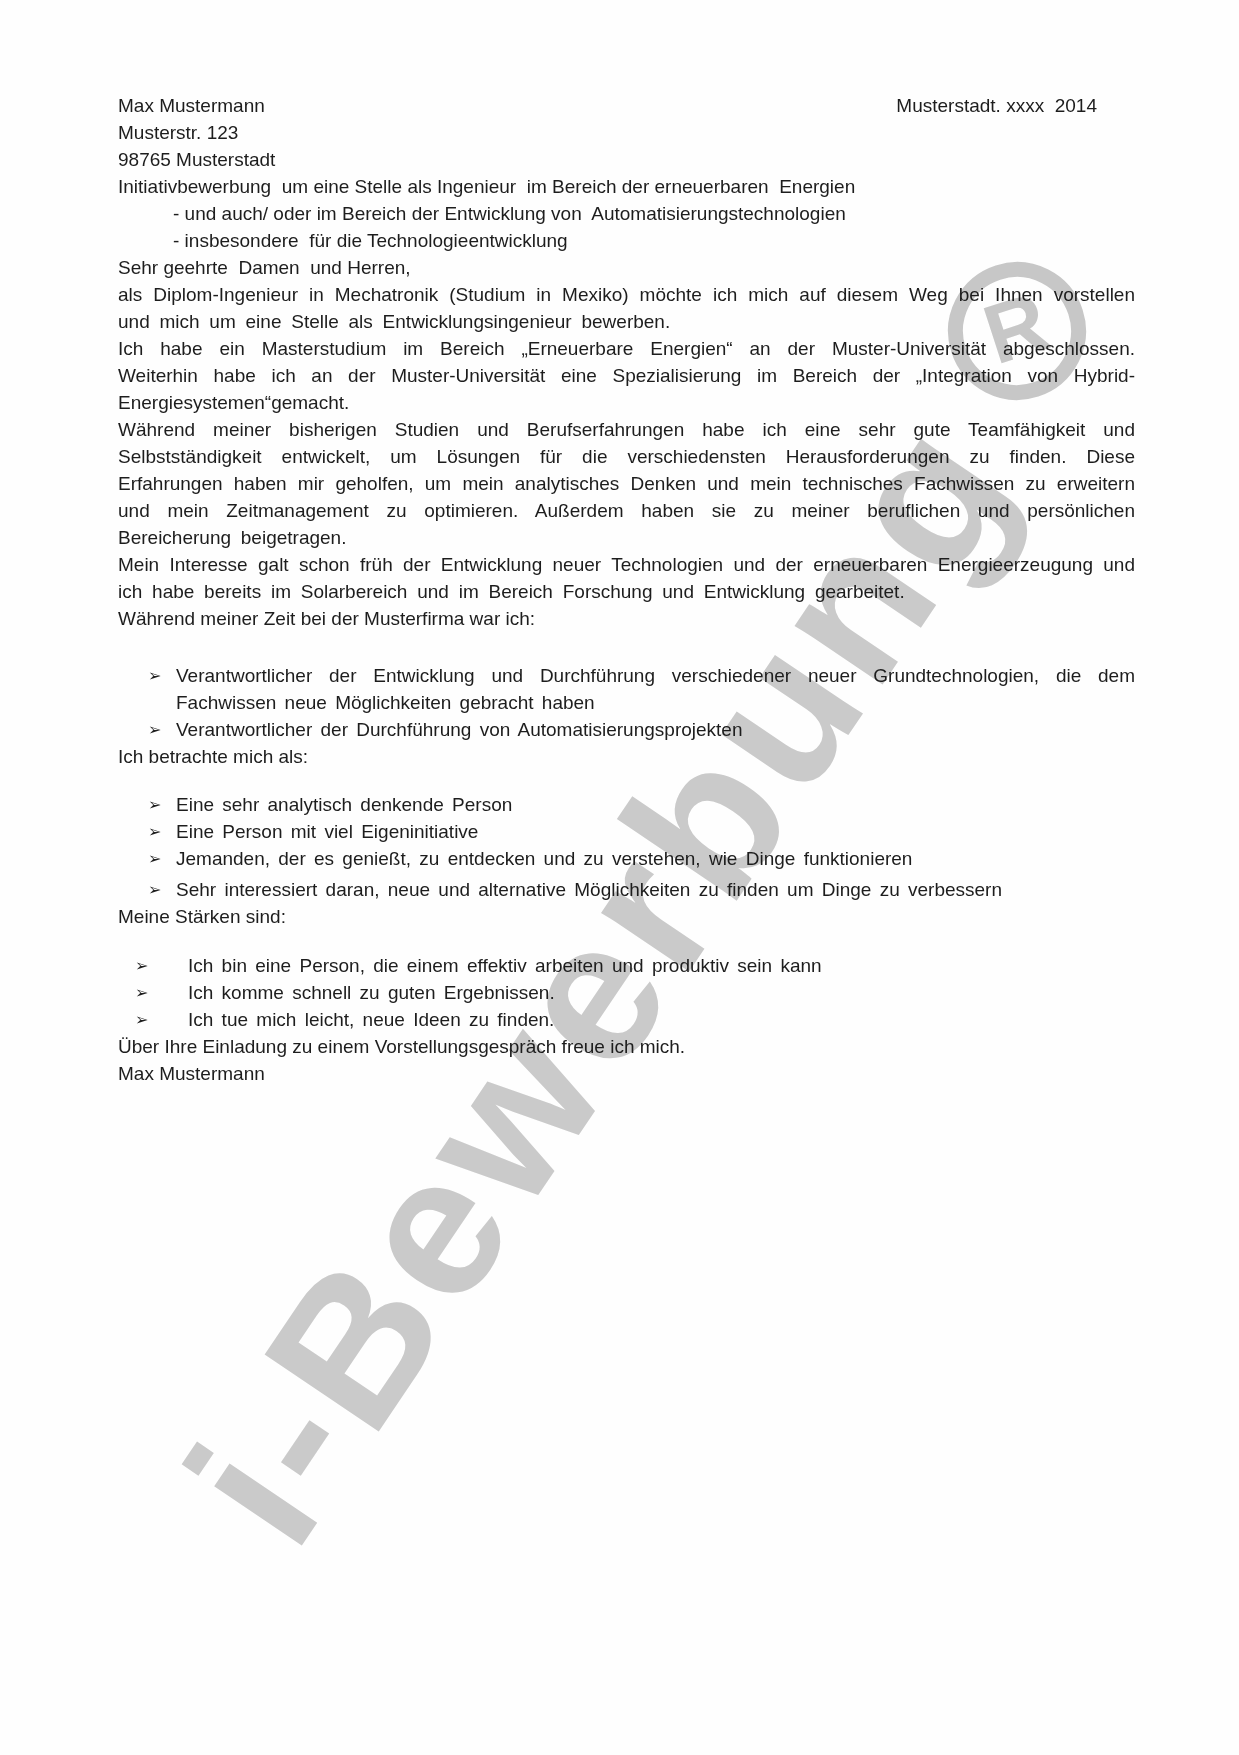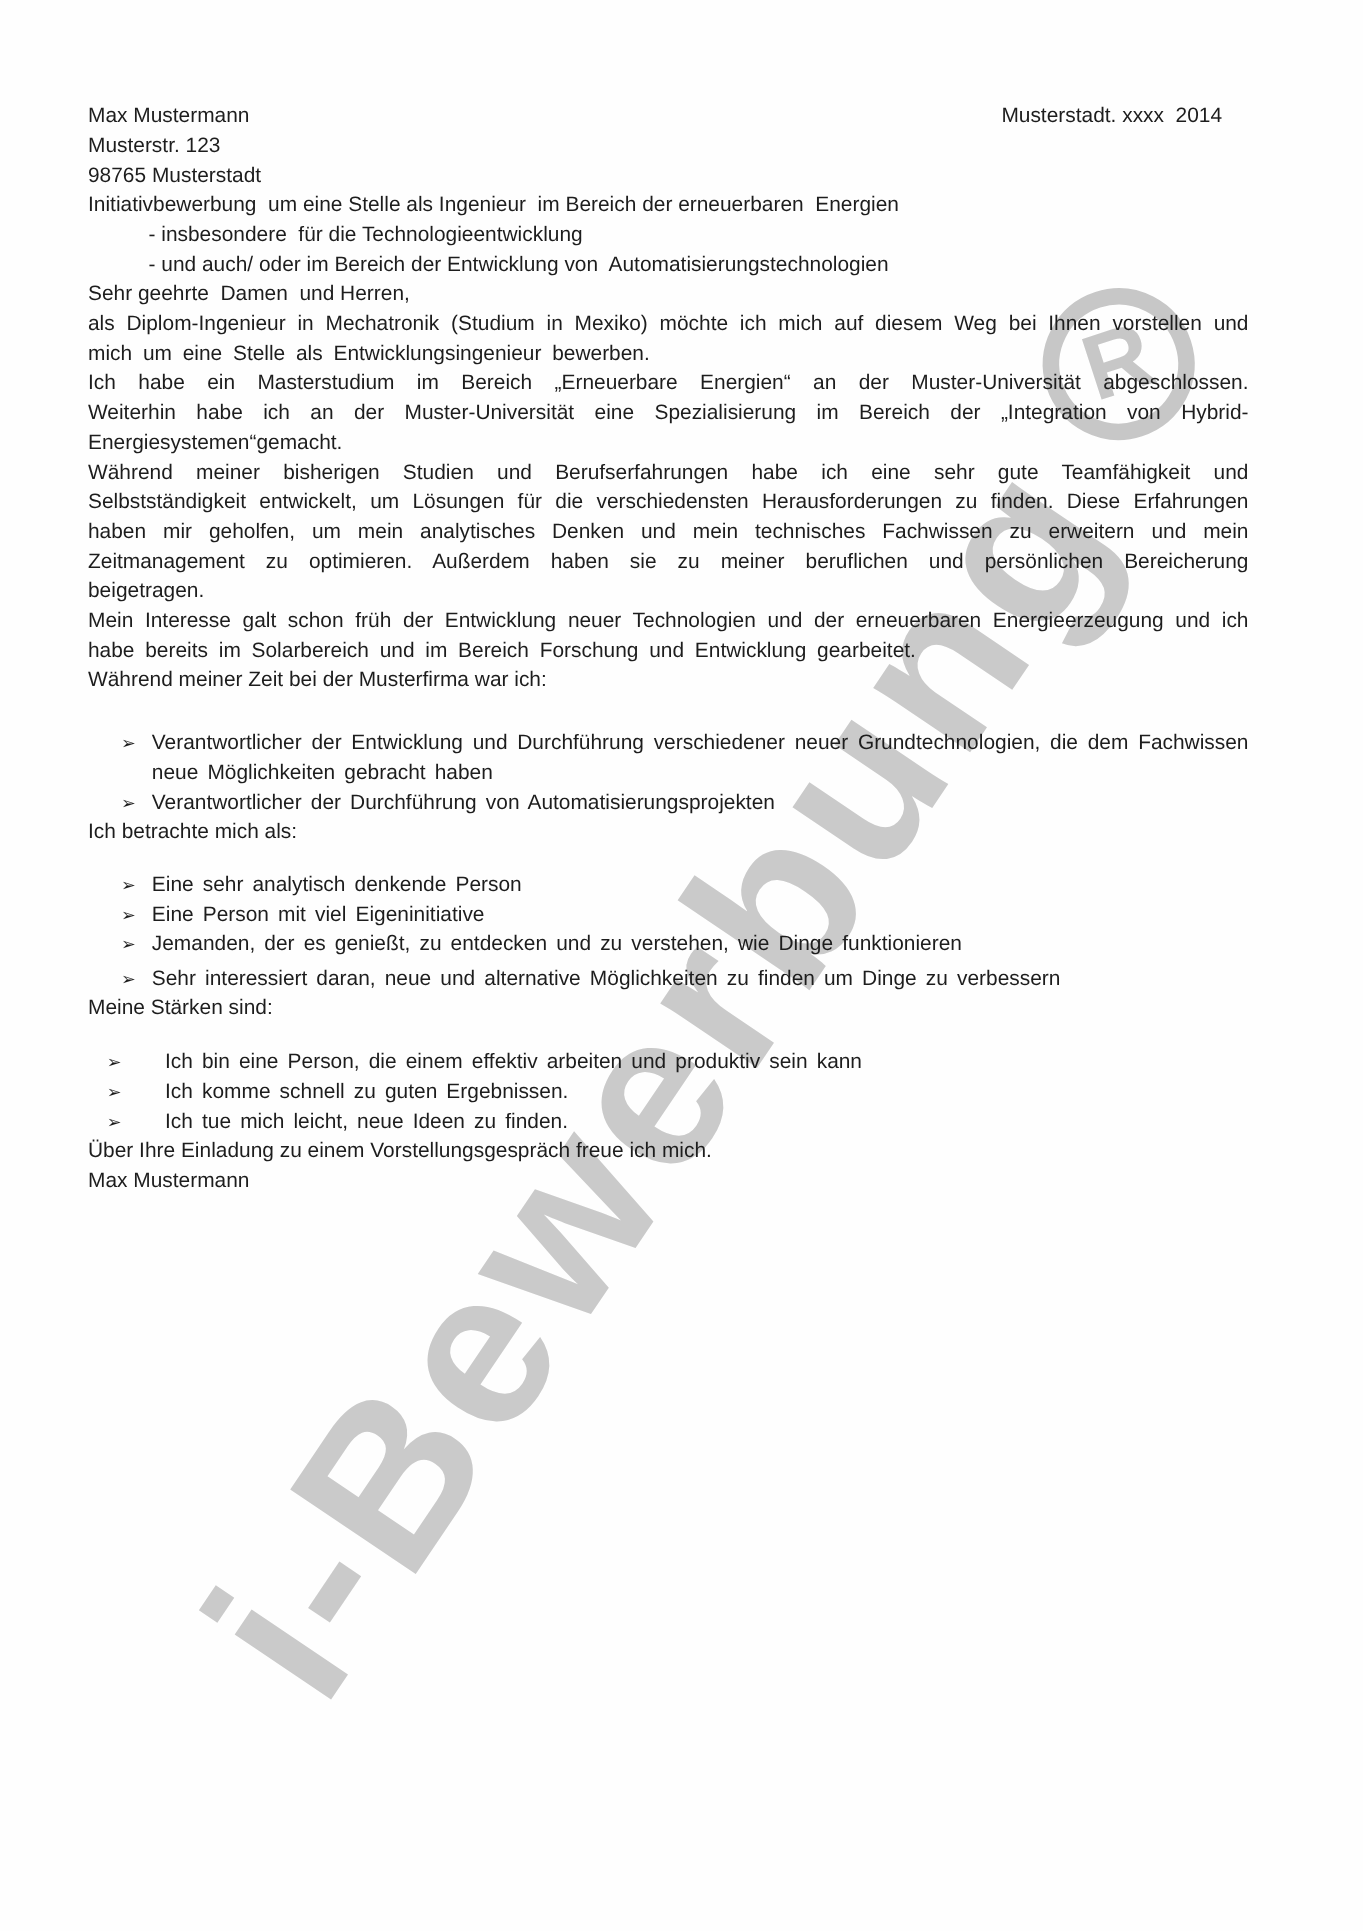--- a/index.html
+++ b/index.html
@@ -35,28 +35,28 @@
     transform:rotate(-18deg);
     display:flex; align-items:center; justify-content:center;
   }
   .wm-reg span {
     font-size:84px; font-weight:bold; color:#c7c7c7;
     line-height:1; transform:translateY(-3px);
   }
   
   .content {
     position:relative; z-index:2;
-    padding:92px 104px 0 80px;
+    padding:92px 104px 0 118px;
     font-size:19px;
     line-height:27px;
   }
   .content p, .content div.block { margin:0; }
   .pre { white-space:pre-wrap; }
   .row { display:flex; justify-content:space-between; }
-  .date { margin-right:24px; }
+  .date { margin-right:38px; }
   .sub-line { padding-left:55px; }
   .just { text-align:justify; word-spacing:4.5px; }
   .fulljust { text-align:justify; text-align-last:justify; word-spacing:4.5px; }
   .split { display:flex; }
   
   .blist { margin:0; padding:0; list-style:none; }
   .blist li { position:relative; padding-left:58px; text-align:justify; word-spacing:3px; }
   .blist li .glyph {
     position:absolute; left:30px; top:0;
     font-family:"DejaVu Sans",sans-serif;
@@ -88,22 +88,22 @@
 
     <div class="row block">
       <span class="pre">Max Mustermann</span>
       <span class="pre date">Musterstadt. xxxx  2014</span>
     </div>
     <div class="block mt8 pre">Musterstr. 123</div>
     <div class="block pre">98765 Musterstadt</div>
 
     <div class="block mt44">
       <div class="pre">Initiativbewerbung  um eine Stelle als Ingenieur  im Bereich der erneuerbaren  Energien</div>
+      <div class="sub-line pre">- und auch/ oder im Bereich der Entwicklung von  Automatisierungstechnologien</div>
       <div class="sub-line pre">- insbesondere  für die Technologieentwicklung</div>
-      <div class="sub-line pre">- und auch/ oder im Bereich der Entwicklung von  Automatisierungstechnologien</div>
     </div>
 
     <p class="mt102 pre">Sehr geehrte  Damen  und Herren,</p>
 
     <p class="mt18 just">als Diplom-Ingenieur in Mechatronik (Studium in Mexiko) möchte ich mich auf diesem Weg bei Ihnen vorstellen und mich um eine Stelle als Entwicklungsingenieur bewerben.</p>
     <p class="fulljust">Ich habe ein Masterstudium im Bereich „Erneuerbare Energien“ an der Muster-Universität abgeschlossen.</p>
     <p class="fulljust">Weiterhin habe ich an der Muster-Universität eine Spezialisierung im Bereich der „Integration von Hybrid-</p>
     <div class="split block">
       <span>Energiesystemen“</span>
       <span>gemacht.</span>

